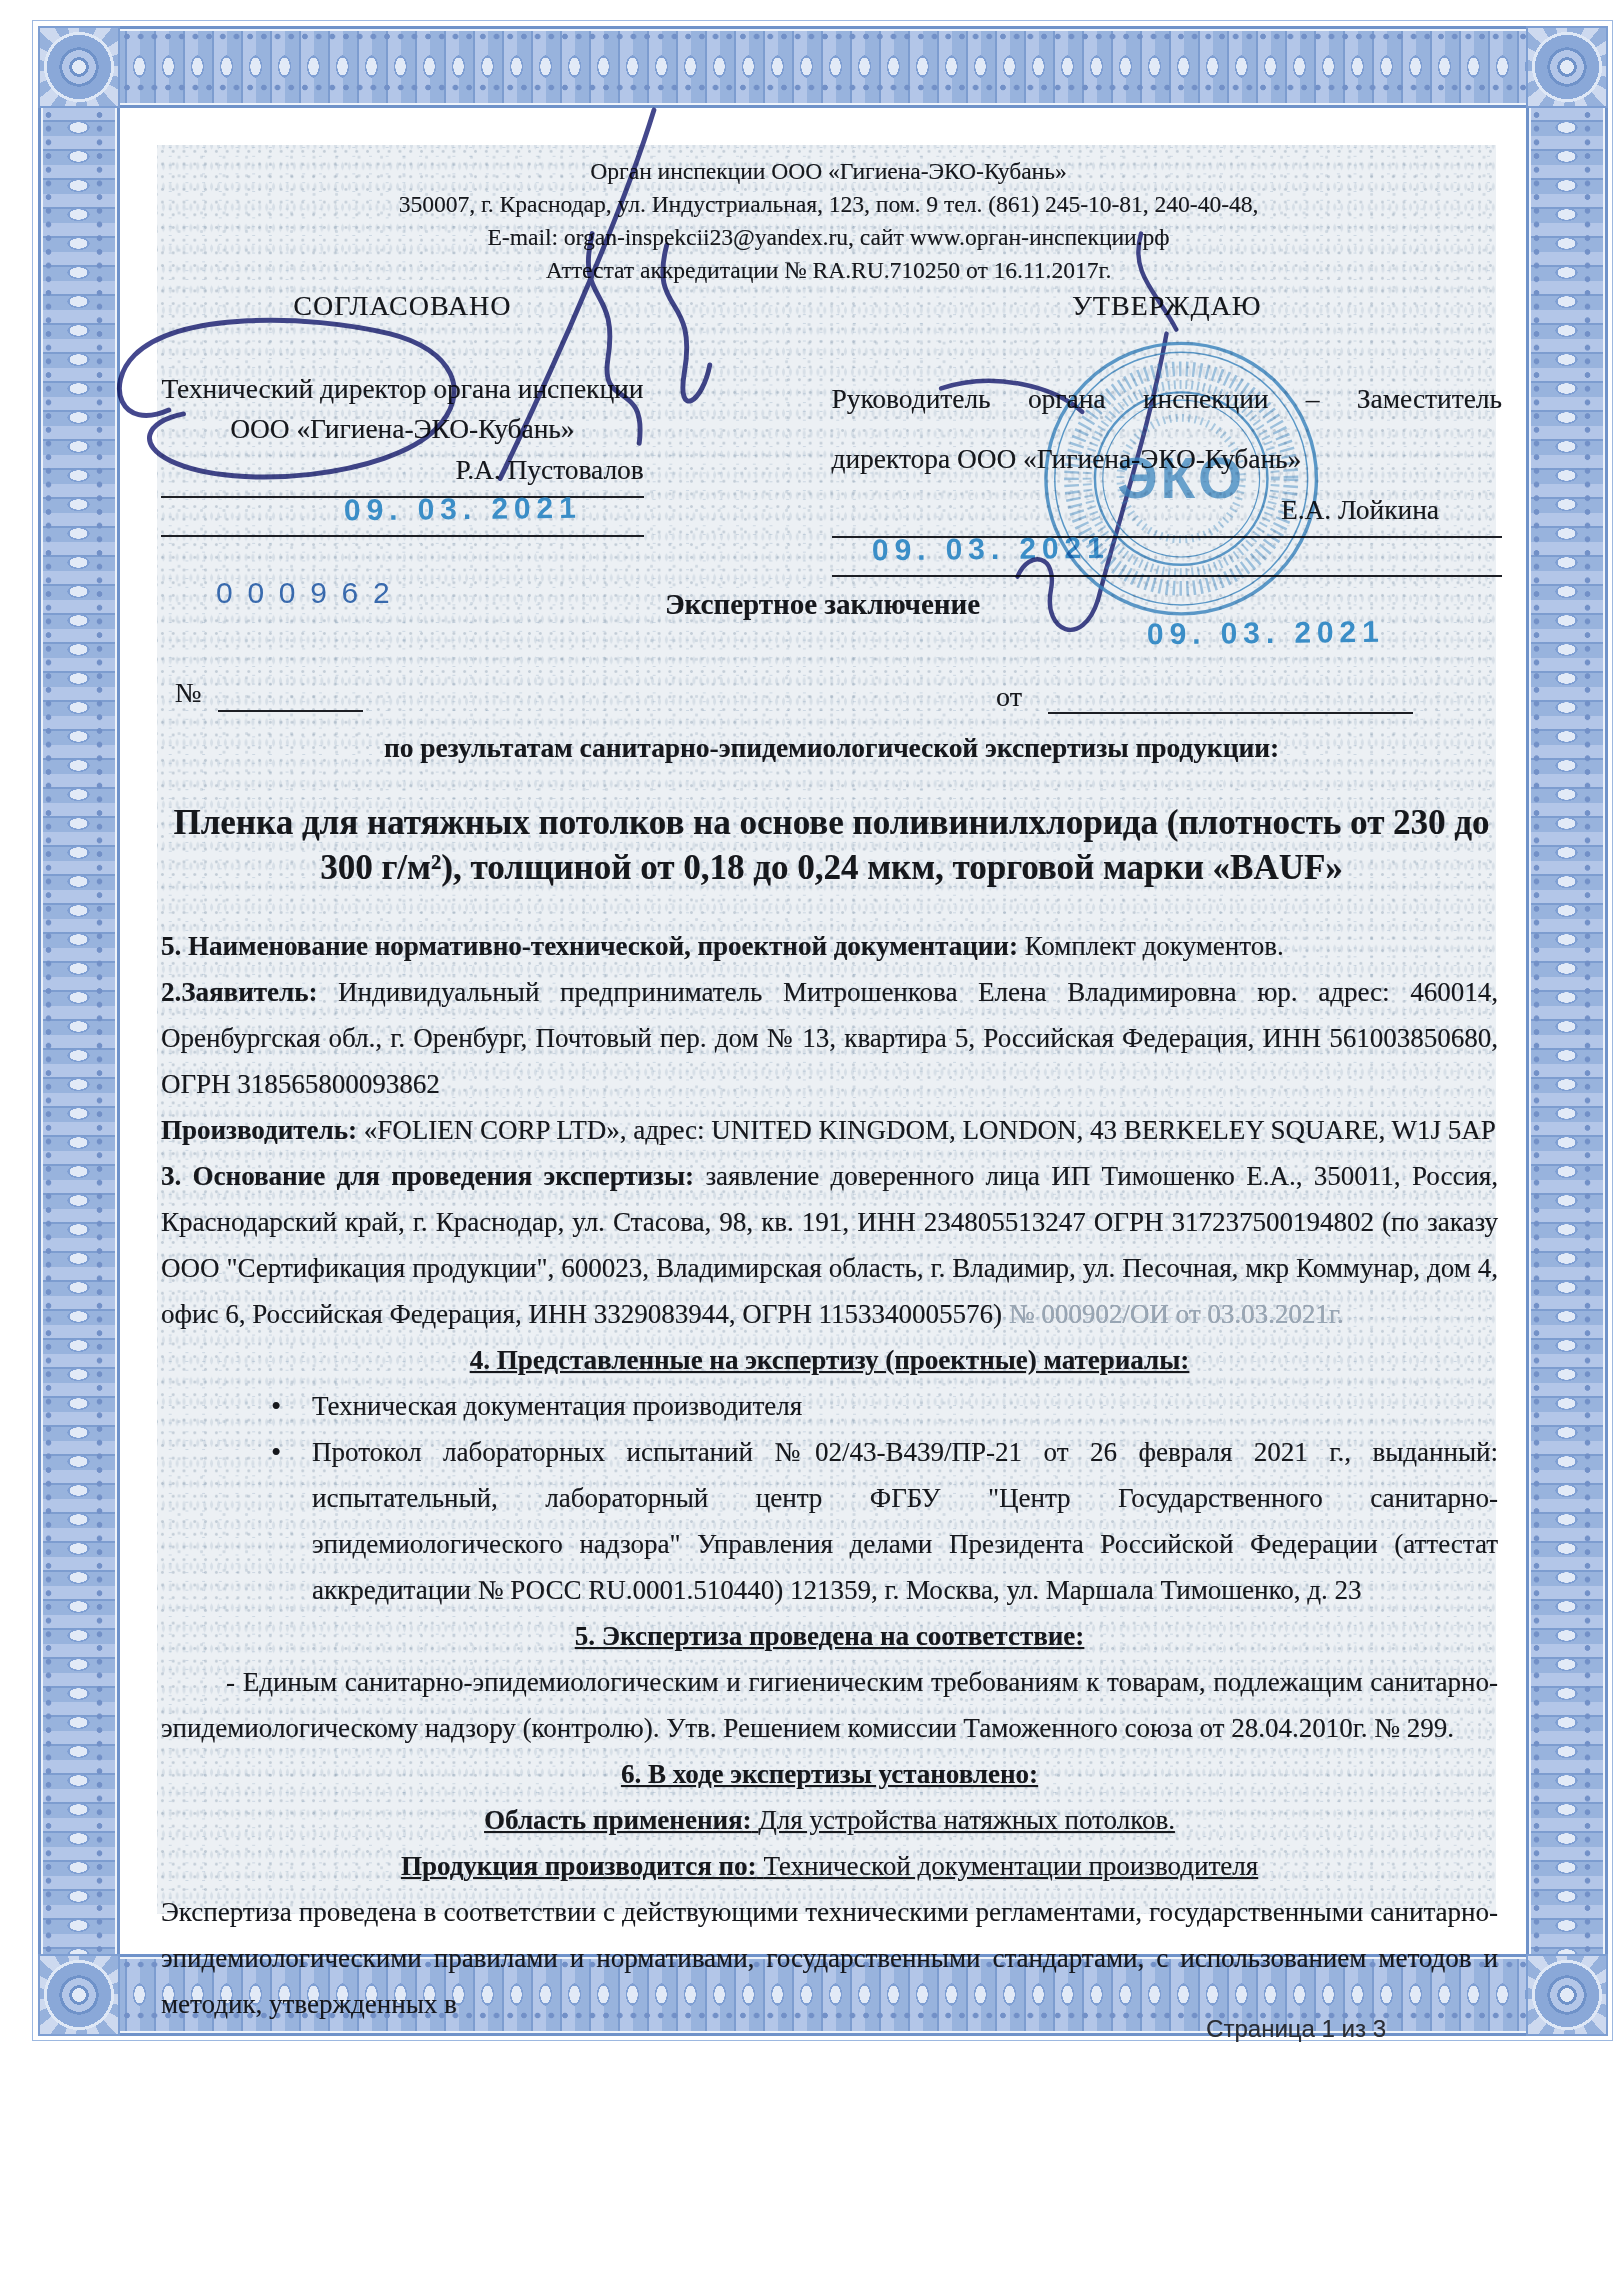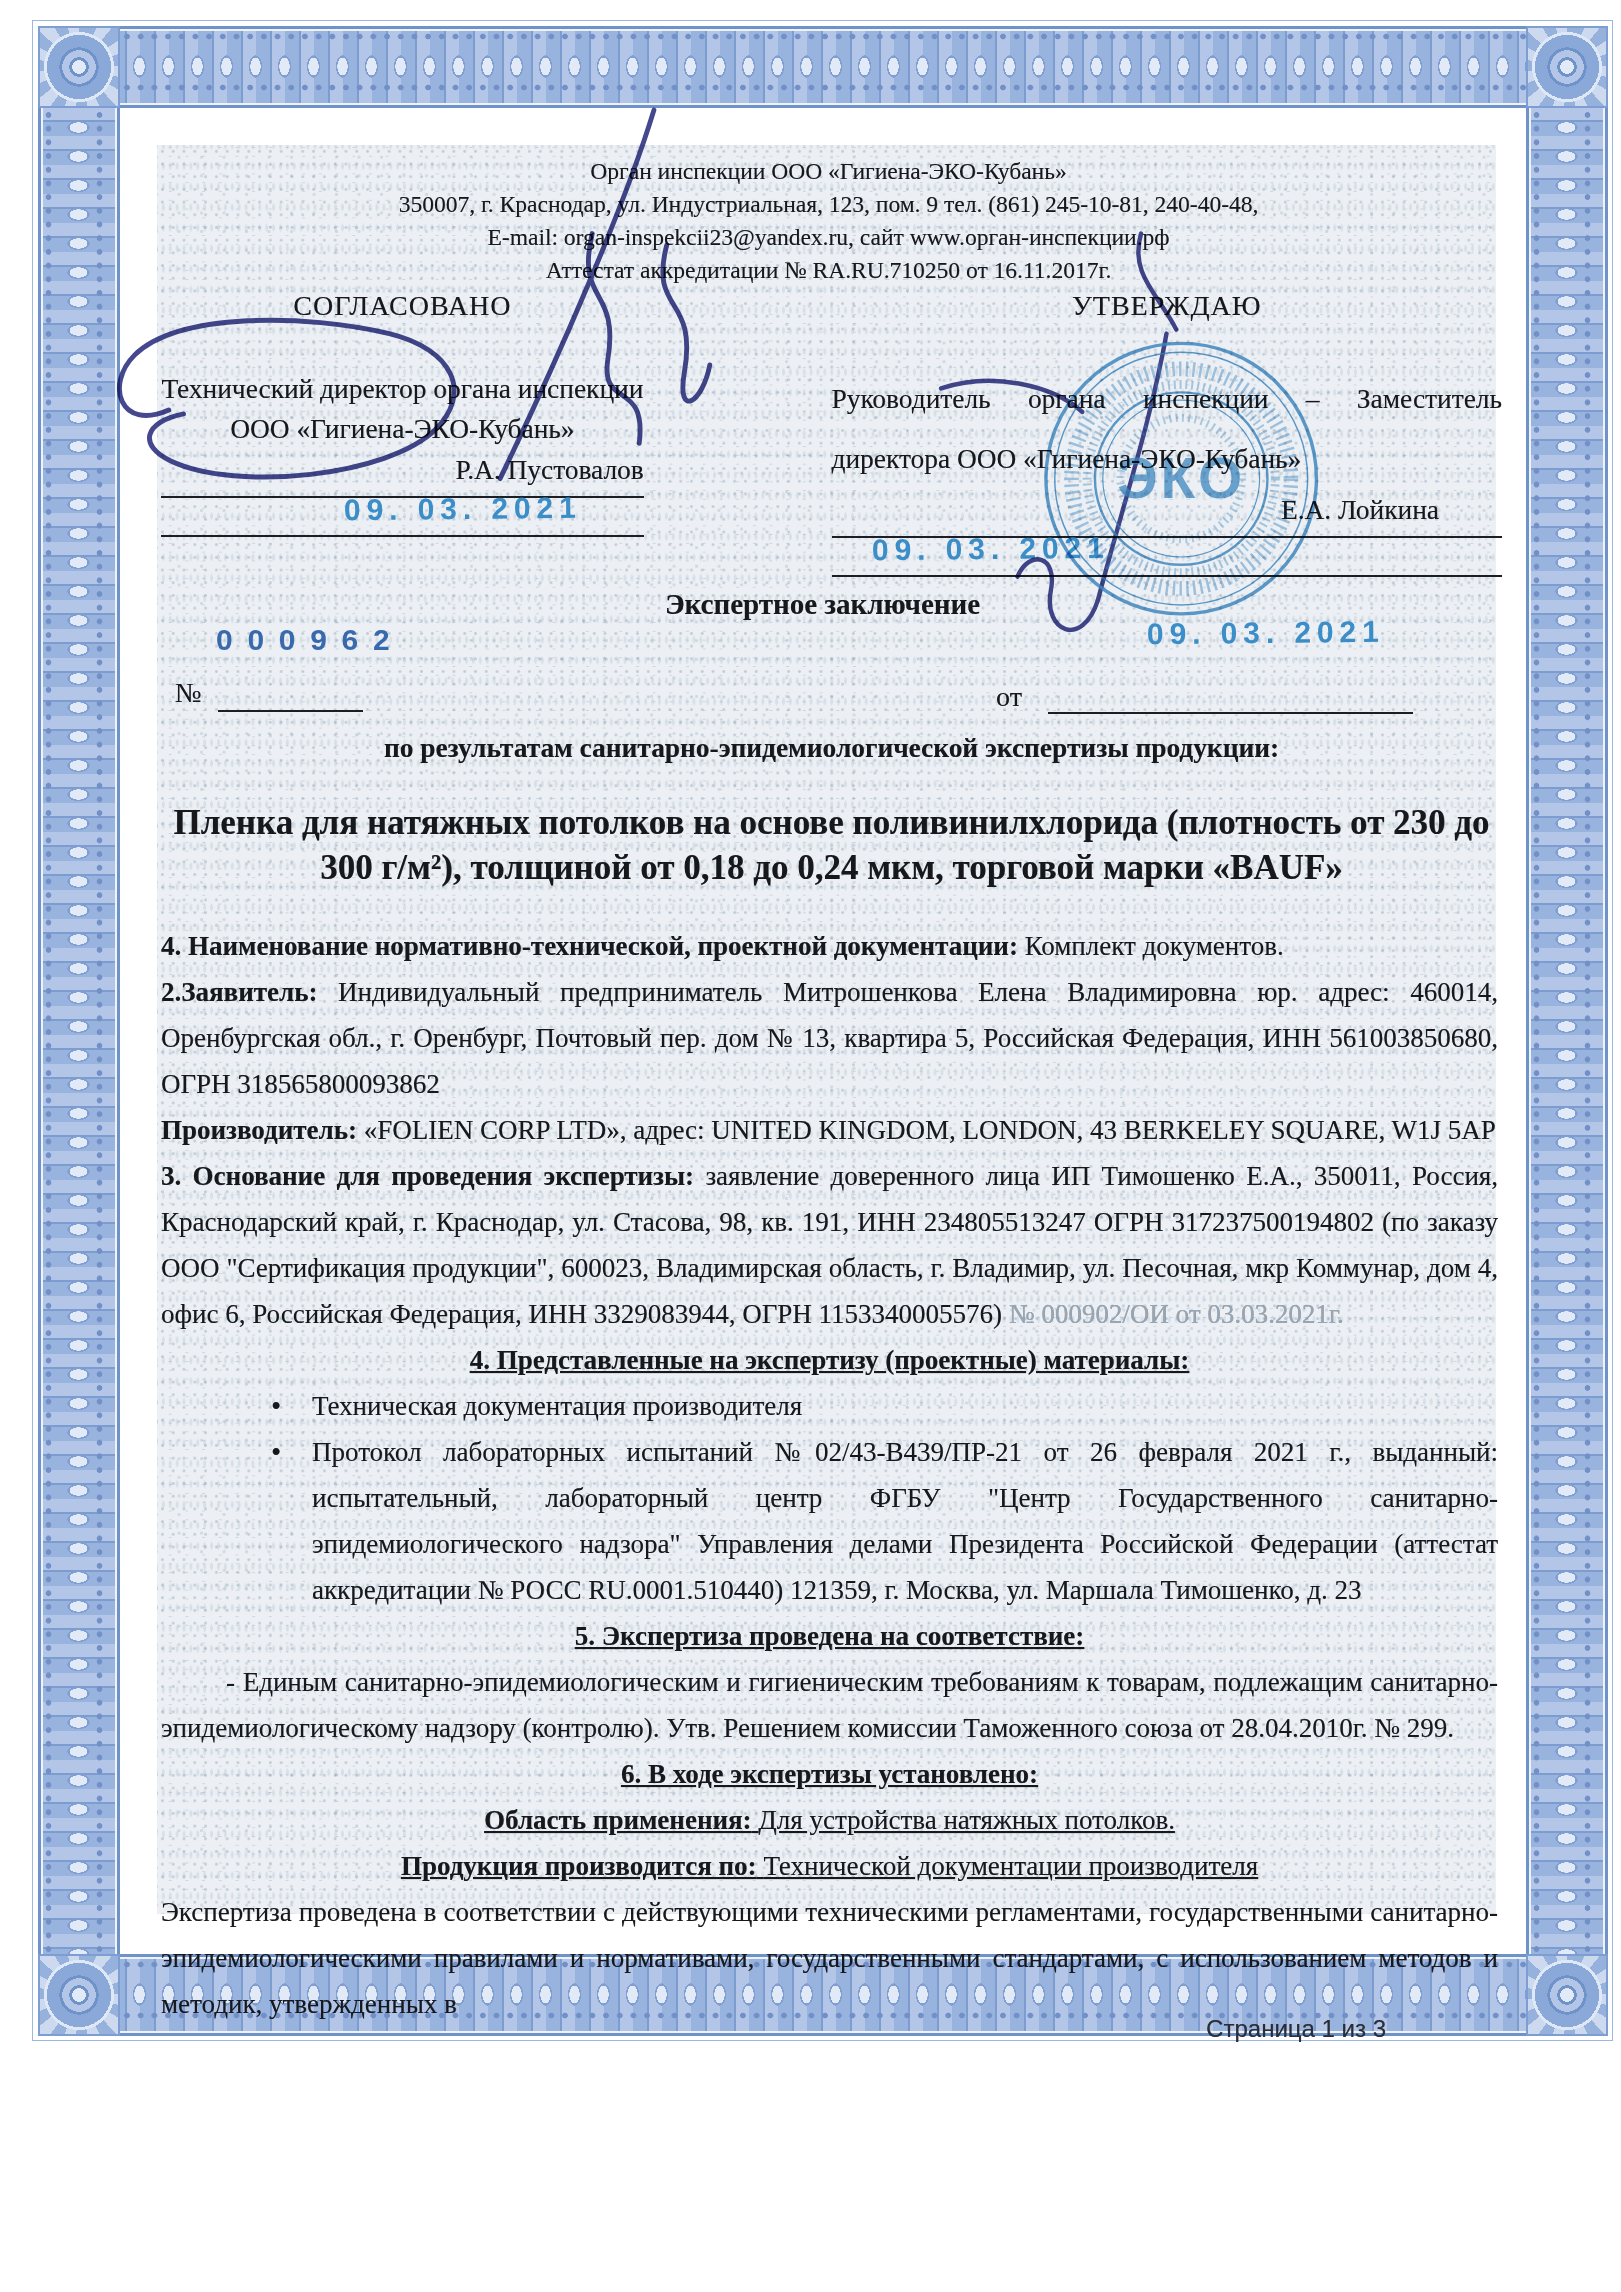--- a/index.html
+++ b/index.html
@@ -79,22 +79,22 @@
     color:#2d86c4;letter-spacing:5.9px;white-space:nowrap;opacity:.92;transform:rotate(-0.6deg);}
   .gap-stamp{position:absolute;top:-5.9px;}
   .gap-stamp.l{left:38%;} .gap-stamp.r{left:6%;}
 
   .doc-title{left:0;width:1621px;top:588px;text-align:center;font-size:29px;font-weight:bold;}
   .num-row{left:149px;right:131px;top:659px;height:59px;}
   .num-label{position:absolute;left:13.7px;top:17.6px;font-size:28px;}
   .num-line{position:absolute;left:57px;top:51px;width:145px;border-bottom:2px solid #1c1e24;}
   .date-label{position:absolute;left:835px;top:21.6px;font-size:28px;}
   .date-line{position:absolute;left:887px;top:53px;width:365px;border-bottom:2px solid #1c1e24;}
-  .number-stamp{position:absolute;left:204px;top:623px;font-family:"Liberation Sans",sans-serif;
-    font-weight:bold;font-size:30px;color:#2a5fa8;letter-spacing:14.7px;opacity:.92;}
+  .number-stamp{position:absolute;left:204px;top:576px;font-family:"Liberation Sans",sans-serif;
+    font-weight:normal;font-size:30px;color:#2a5fa8;letter-spacing:14.7px;opacity:.92;}
   .main-date-stamp{position:absolute;left:1135px;top:616px;}
 
   .subtitle{left:149px;right:131px;top:733px;text-align:center;font-size:27.4px;font-weight:bold;}
   .product-title{left:159px;right:141px;top:800px;text-align:center;font-size:35px;font-weight:bold;line-height:45px;}
 
   .body-text{left:149px;right:135px;top:923px;font-size:27px;line-height:46px;}
   .body-text p{margin:0;text-align:justify;}
   .body-text .nj{text-align:center;text-decoration:underline;}
   b{font-weight:bold;}
   .faded{color:#98a6b4;}
@@ -164,21 +164,21 @@
     <span class="date-label scan-ink">от</span>
     <span class="date-line"></span>
   </div>
   <span class="number-stamp">000962</span>
   <span class="date-stamp main-date-stamp">09. 03. 2021</span>
 
   <div class="abs subtitle scan-ink">по результатам санитарно-эпидемиологической экспертизы продукции:</div>
   <div class="abs product-title scan-ink">Пленка для натяжных потолков на основе поливинилхлорида (плотность от 230 до 300 г/м²), толщиной от 0,18 до 0,24 мкм, торговой марки «BAUF»</div>
 
   <div class="abs body-text scan-ink">
-    <p><b>4. Наименование нормативно-технической, проектной документации:</b> <span>Комплект документов.</span></p>
+    <p><b>5. Наименование нормативно-технической, проектной документации:</b> <span>Комплект документов.</span></p>
     <p><b>2.Заявитель:</b> <span>Индивидуальный предприниматель Митрошенкова Елена Владимировна юр. адрес: 460014, Оренбургская обл., г. Оренбург, Почтовый пер. дом № 13, квартира 5, Российская Федерация, ИНН 561003850680, ОГРН 318565800093862</span></p>
     <p><b>Производитель:</b> <span>«FOLIEN CORP LTD», адрес: UNITED KINGDOM, LONDON, 43 BERKELEY SQUARE, W1J 5AP</span></p>
     <p><b>3. Основание для проведения экспертизы:</b> <span>заявление доверенного лица  ИП Тимошенко Е.А., 350011, Россия, Краснодарский край, г. Краснодар, ул. Стасова, 98, кв. 191, ИНН 234805513247 ОГРН 317237500194802 (по заказу ООО "Сертификация продукции", 600023, Владимирская область, г. Владимир, ул. Песочная, мкр Коммунар, дом 4, офис 6, Российская Федерация, ИНН 3329083944, ОГРН 1153340005576)</span> <span class="faded">№ 000902/ОИ от 03.03.2021г.</span></p>
     <p class="nj"><b>4. Представленные на экспертизу (проектные) материалы:</b></p>
     <ul class="mats">
       <li>Техническая документация производителя</li>
       <li>Протокол лабораторных испытаний №02/43-В439/ПР-21 от 26 февраля 2021 г., выданный: испытательный, лабораторный центр ФГБУ "Центр Государственного санитарно-эпидемиологического надзора" Управления делами Президента Российской Федерации (аттестат аккредитации № РОСС RU.0001.510440) 121359, г. Москва, ул. Маршала Тимошенко, д. 23</li>
     </ul>
     <p class="nj"><b>5. Экспертиза проведена на соответствие:</b></p>
     <p class="indent">- Единым санитарно-эпидемиологическим и гигиеническим требованиям к товарам, подлежащим санитарно-эпидемиологическому надзору (контролю). Утв. Решением комиссии Таможенного союза от 28.04.2010г. № 299.</p>

